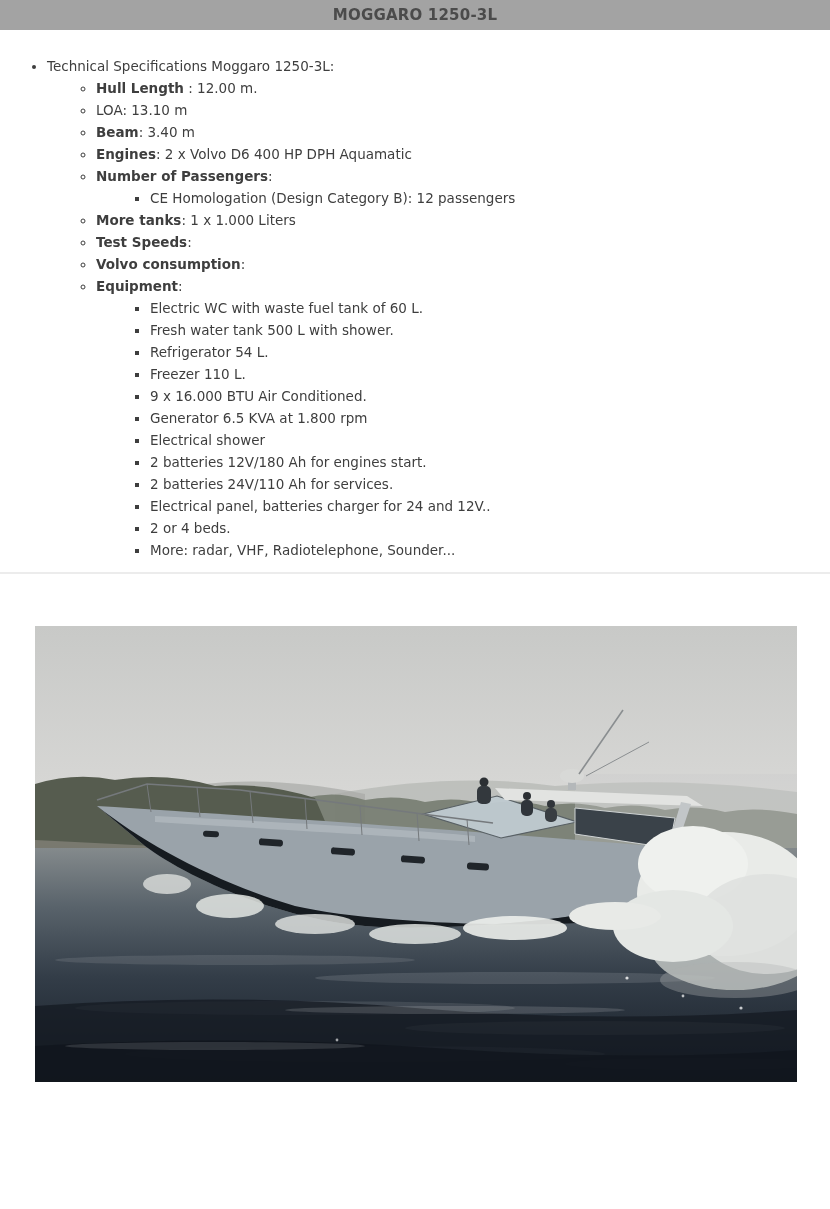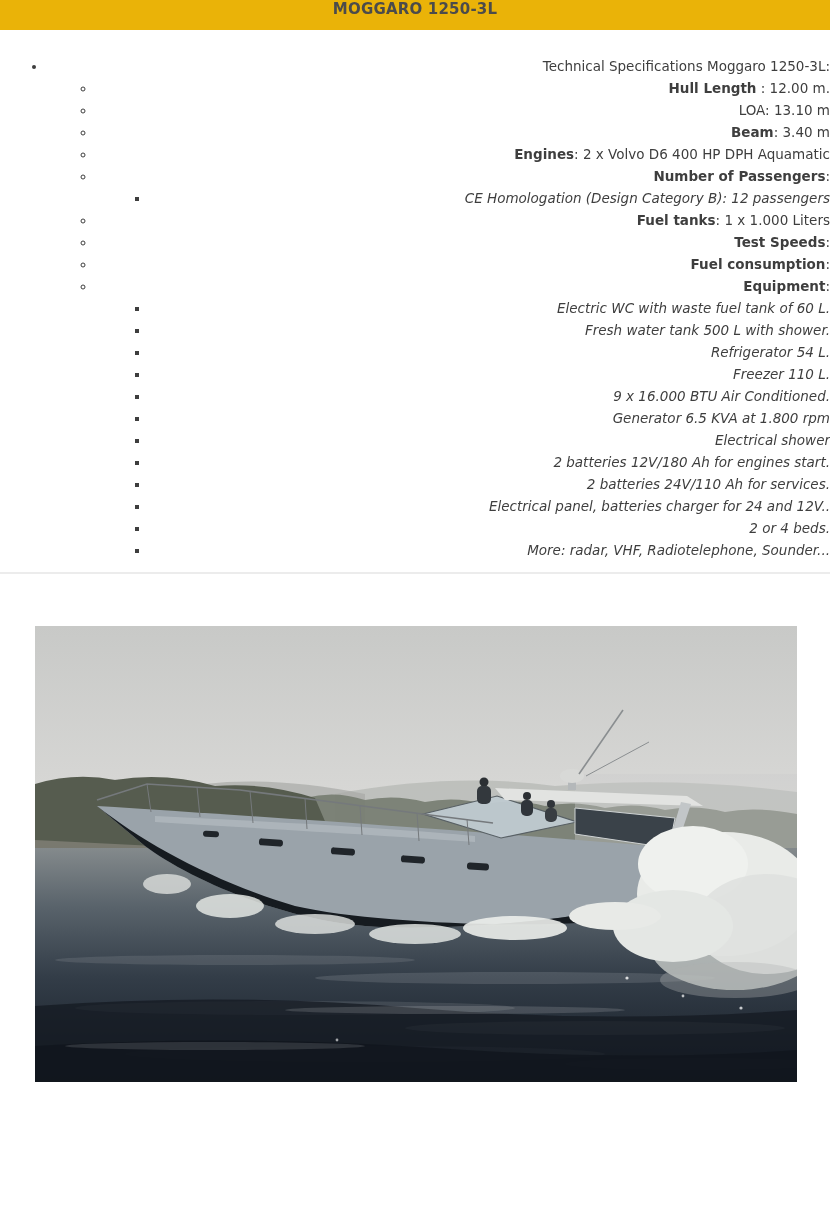--- a/index.html
+++ b/index.html
@@ -4,44 +4,44 @@
 <style>
   html, body { margin: 0; padding: 0; background: #ffffff; }
   body {
     font-family: "DejaVu Sans", "Liberation Sans", sans-serif;
     color: #3e3e3e;
     width: 830px;
   }
   .page { width: 830px; min-height: 1209px; background: #ffffff; }
 
   header.titlebar {
-    background: #eab308;
+    background: #a3a3a3;
     height: 30px;
     display: flex;
-    align-items: flex-start;
+    align-items: center;
     justify-content: center;
   }
   h1.page-title {
     margin: 0;
     font-size: 15px;
     font-weight: bold;
     color: #4b4b4b;
     letter-spacing: 0.2px;
   }
 
   main.specs {
     padding-top: 25px;
     padding-bottom: 11px;
     font-size: 13.5px;
     line-height: 22px;
   }
   main.specs ul { margin: 0; }
-  ul.l1 { padding-left: 47px; list-style-type: disc; text-align: right; }
+  ul.l1 { padding-left: 47px; list-style-type: disc; }
   ul.l2 { padding-left: 49px; list-style-type: circle; }
-  ul.l3 { padding-left: 54px; list-style-type: square; font-style: italic; }
+  ul.l3 { padding-left: 54px; list-style-type: square; }
   main.specs strong { font-weight: bold; }
 
   hr.divider {
     border: none;
     border-top: 2px solid #ececec;
     margin: 0;
   }
 
   figure.photo {
     margin: 52px 0 39px 35px;
@@ -74,26 +74,26 @@
           <li><strong>Beam</strong><span>: 3.40 m</span></li>
 
           <li><strong>Engines</strong><span>: 2 x Volvo D6 400 HP DPH Aquamatic</span></li>
 
           <li><strong>Number of Passengers</strong><span>:</span>
             <ul class="l3">
               <li>CE Homologation (Design Category B): 12 passengers</li>
             </ul>
           </li>
 
-          <li><strong>Fuel tanks</strong><span>: 1 x 1.000 Liters</span></li>
+          <li><strong>More tanks</strong><span>: 1 x 1.000 Liters</span></li>
 
           <li><strong>Test Speeds</strong><span>:</span>
           </li>
 
-          <li><strong>Fuel consumption</strong><span>:</span>
+          <li><strong>Volvo consumption</strong><span>:</span>
           </li>
 
           <li><strong>Equipment</strong><span>:</span>
             <ul class="l3">
               <li>Electric WC with waste fuel tank of 60 L.</li>
               <li>Fresh water tank 500 L with shower.</li>
               <li>Refrigerator 54 L.</li>
               <li>Freezer 110 L.</li>
               <li>9 x 16.000 BTU Air Conditioned.</li>
               <li>Generator 6.5 KVA at 1.800 rpm</li>

